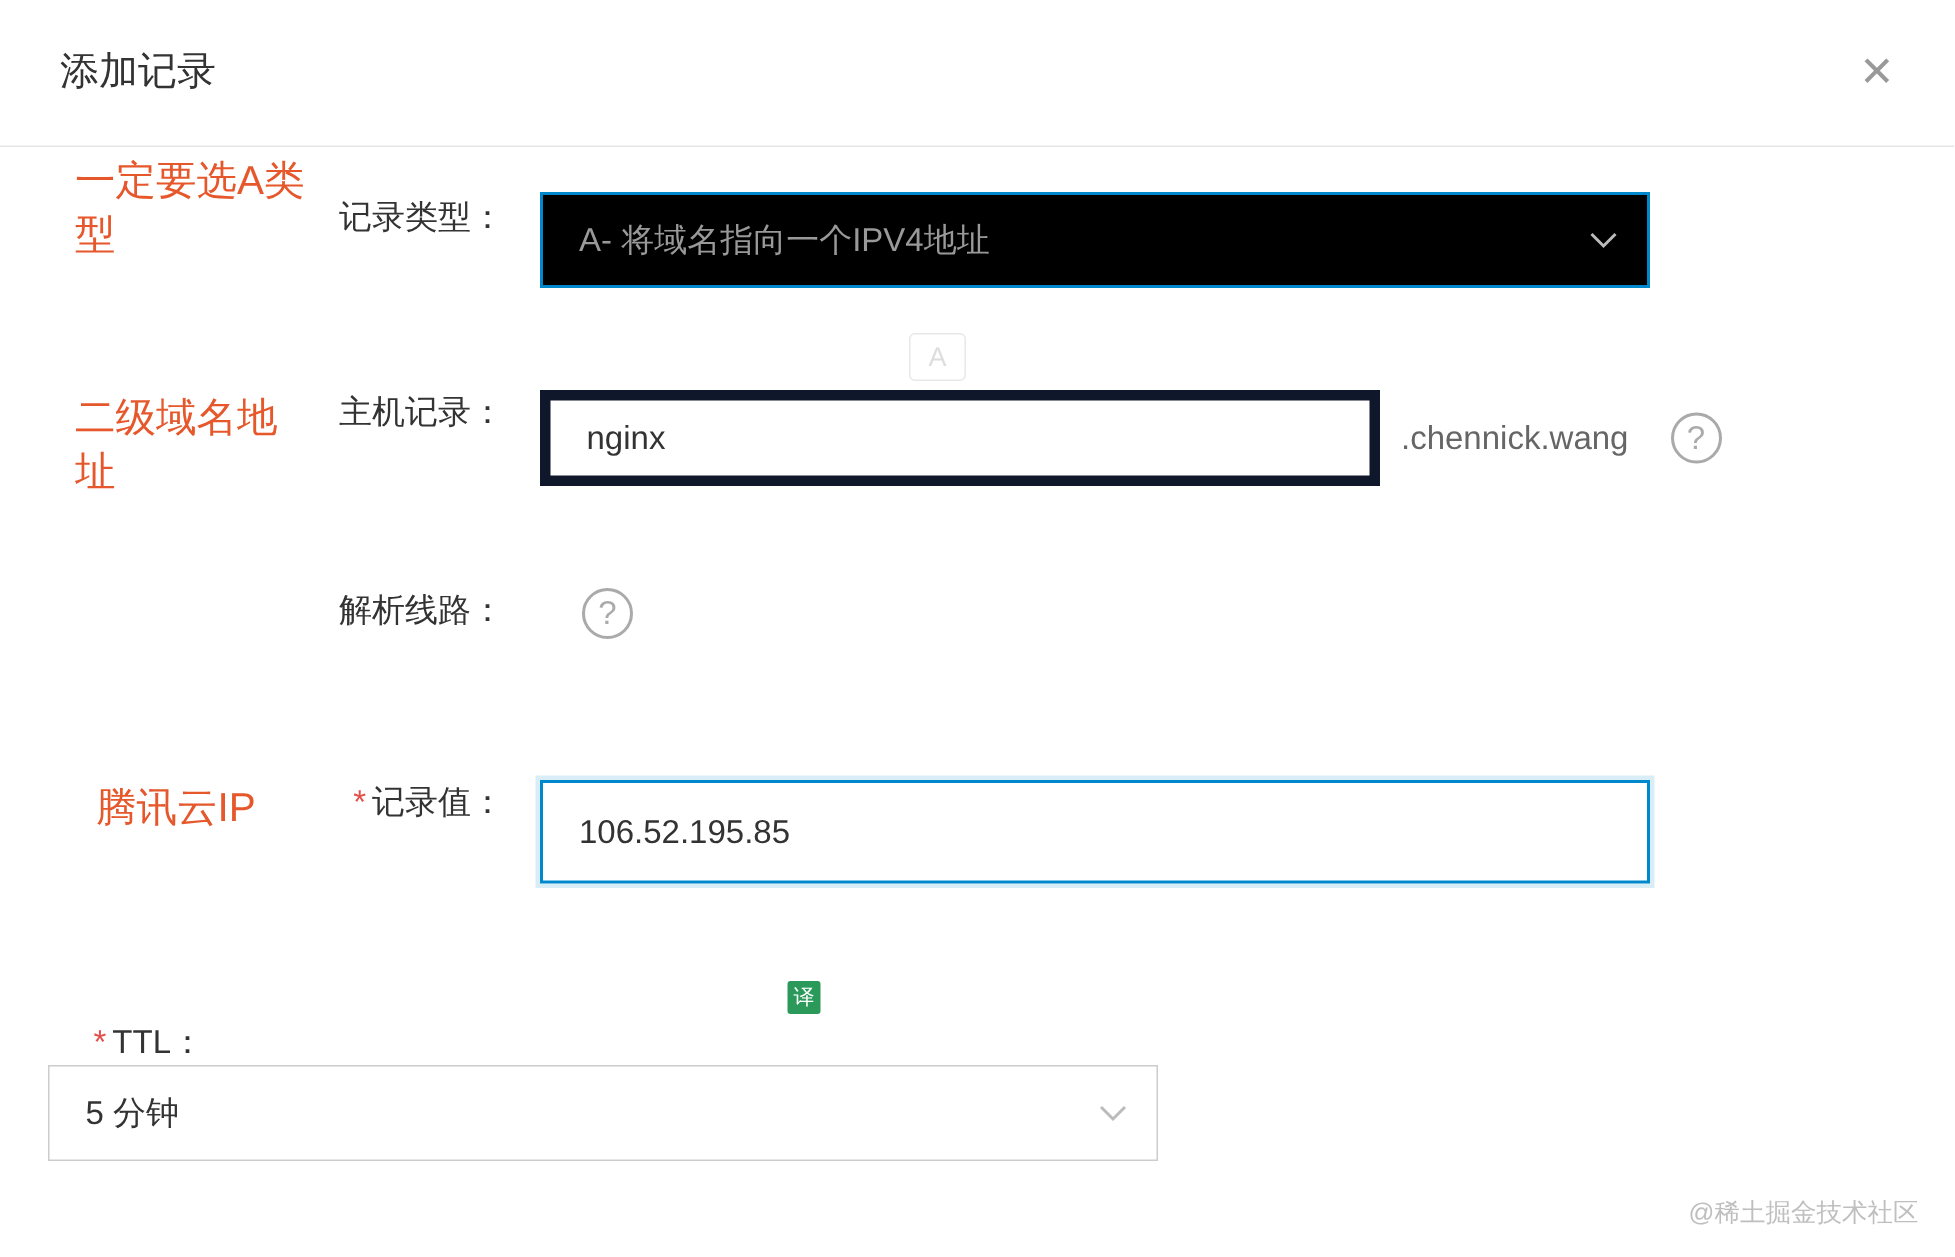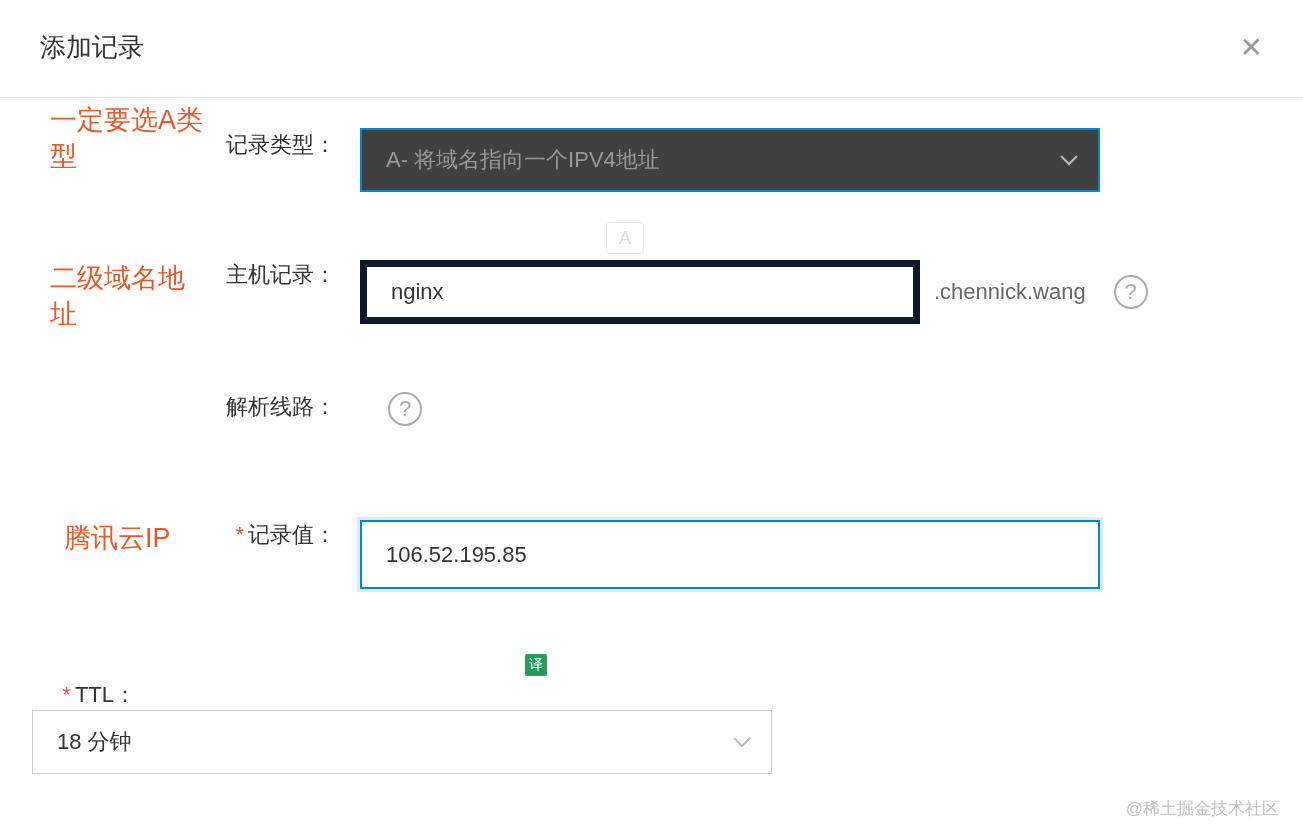--- a/index.html
+++ b/index.html
@@ -76,21 +76,21 @@
     .select-box {
       width: 740px;
       height: 64px;
       border: 2px solid #0088cc;
       display: flex;
       align-items: center;
       justify-content: space-between;
       padding: 0 20px 0 24px;
       color: #999;
       font-size: 22px;
-      background: #404040;
+      background: #000000;
     }
     .select-box.gray {
       border: 1px solid #cccccc;
     }
     .select-text {
       color: #999;
       white-space: nowrap;
       overflow: hidden;
       text-overflow: ellipsis;
     }
@@ -251,21 +251,21 @@
 
   <div class="translate-badge">译</div>
 
   <div class="form-row row-5">
     <div class="annotation empty">x</div>
     <div class="label-col">
       <span class="required">*</span><span>TTL：</span>
     </div>
     <div class="input-col">
       <div class="ttl-select">
-        <span>18 分钟</span>
+        <span>5 分钟</span>
         <span class="chevron">
           <svg width="18" height="12" viewBox="0 0 18 12">
               <path d="M1 2 L9 10 L17 2" stroke="#bbb" stroke-width="2" fill="none"></path>
             </svg>
         </span>
       </div>
     </div>
   </div>
 
 </div>

